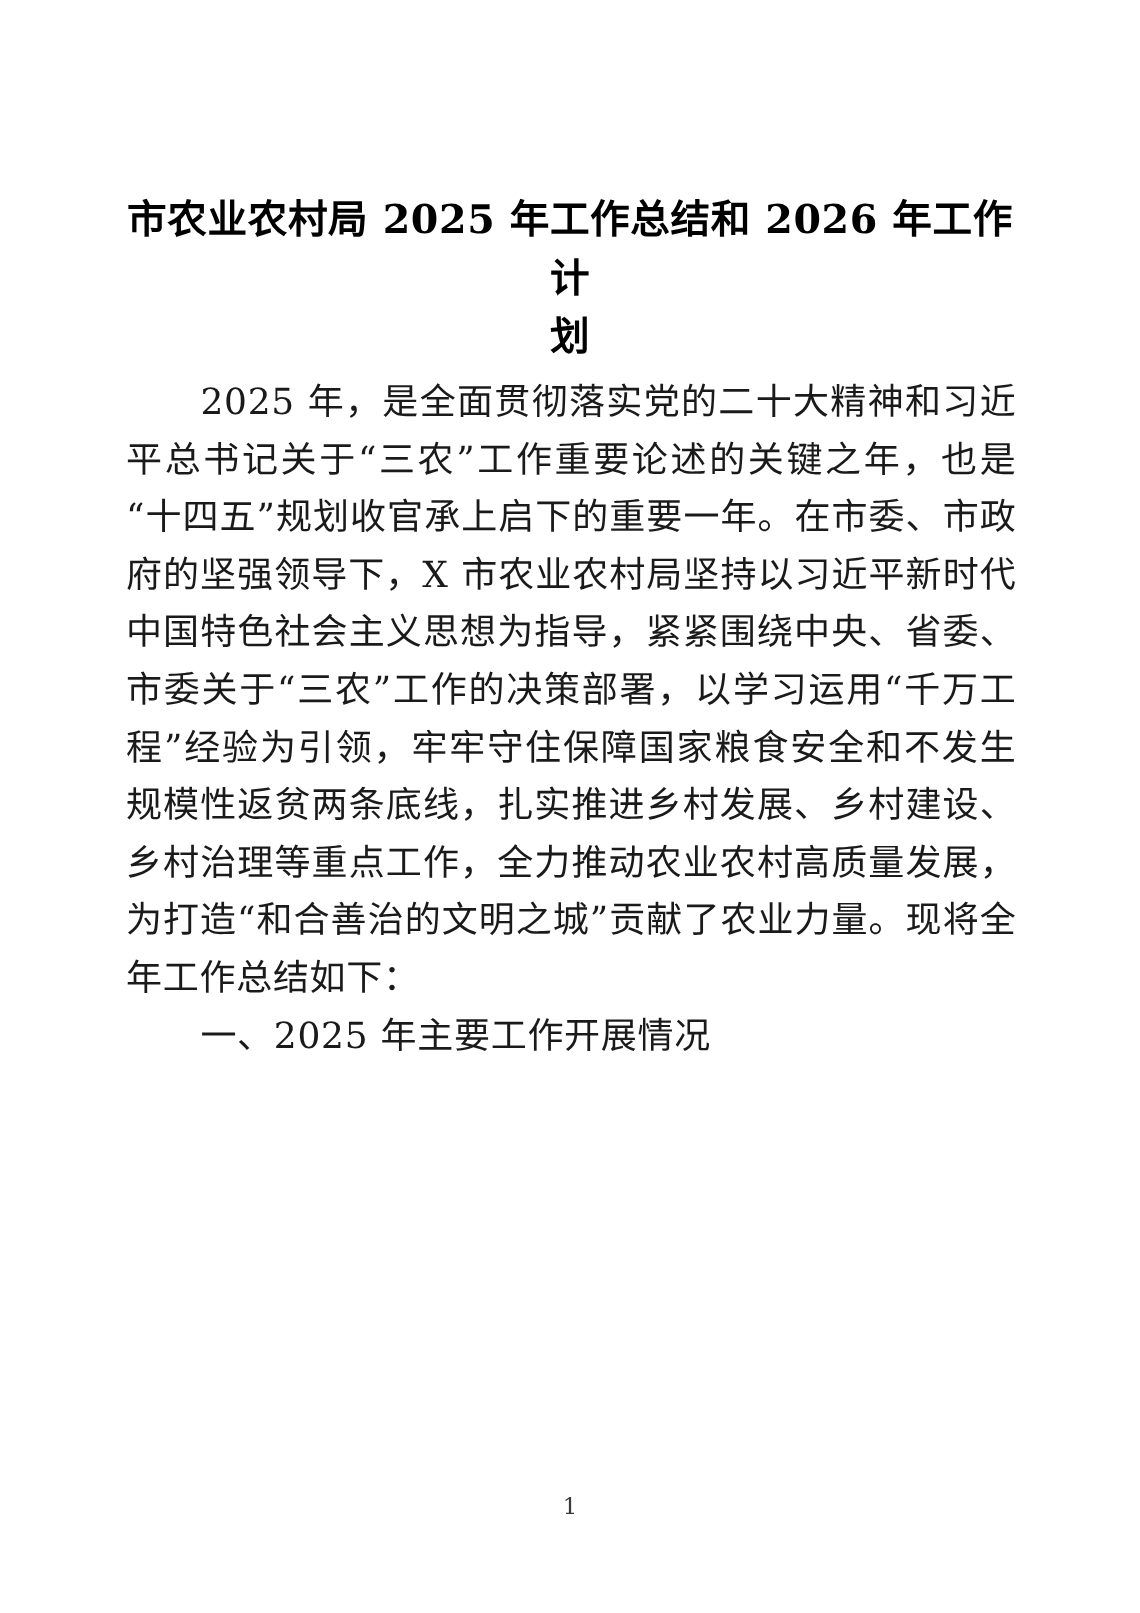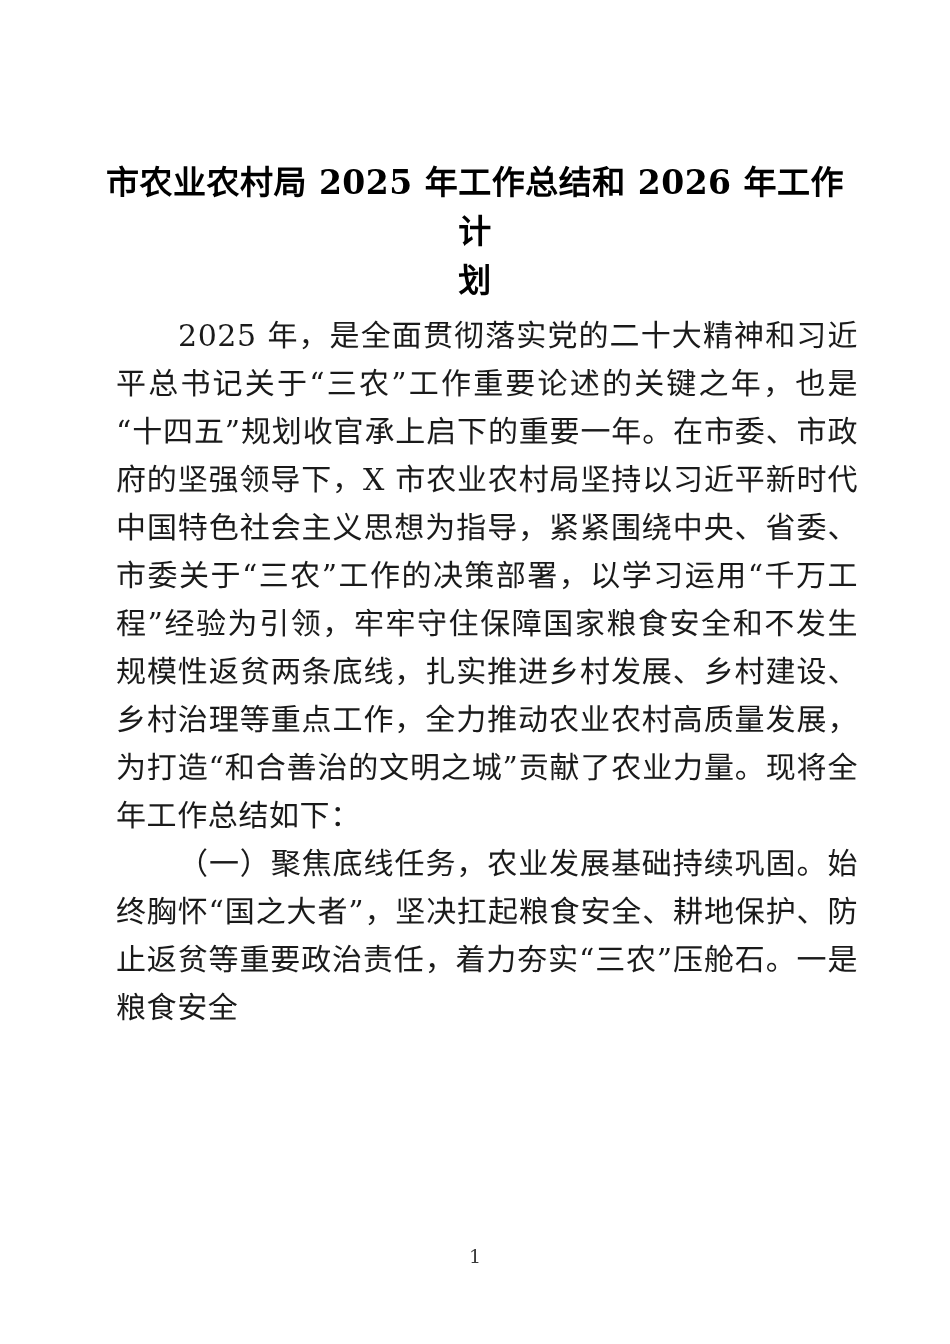--- a/index.html
+++ b/index.html
@@ -34,21 +34,20 @@
     letter-spacing: 0.5px;
     margin: 0;
   }
 
   
   .body-block {
     position: absolute;
     left: 105px;
     top: 312px;
     width: 742px;
-    margin-left: 11px;
   }
 
   .para {
     font-family: "DejaVu Serif", "Liberation Serif", serif;
     font-size: 30px;
     line-height: 48px;
     color: #1a1a1a;
     margin: 0;
     text-align: justify;
     text-justify: inter-ideograph;
@@ -75,18 +74,18 @@
 
 <div class="page">
 
   <h1 class="doc-title">
     <span>市农业农村局 2025 年工作总结和 2026 年工作计</span><br>
     <span>划</span>
   </h1>
 
   <div class="body-block">
     <p class="para">2025 年，是全面贯彻落实党的二十大精神和习近平总书记关于“三农”工作重要论述的关键之年，也是“十四五”规划收官承上启下的重要一年。在市委、市政府的坚强领导下，X 市农业农村局坚持以习近平新时代中国特色社会主义思想为指导，紧紧围绕中央、省委、市委关于“三农”工作的决策部署，以学习运用“千万工程”经验为引领，牢牢守住保障国家粮食安全和不发生规模性返贫两条底线，扎实推进乡村发展、乡村建设、乡村治理等重点工作，全力推动农业农村高质量发展，为打造“和合善治的文明之城”贡献了农业力量。现将全年工作总结如下：</p>
-    <p class="para">（一）聚焦底线任务，农业发展基础持续巩固。始终胸怀“国之大者”，坚决扛起粮食安全、耕地保护、防止返贫等重要政治责任，着力夯实“三农”压舱石。一是粮食安全</p>
+    <p class="para">一、2025 年主要工作开展情况</p>
   </div>
 
   <div class="page-number">1</div>
 
 </div>
 
 </body></html>

